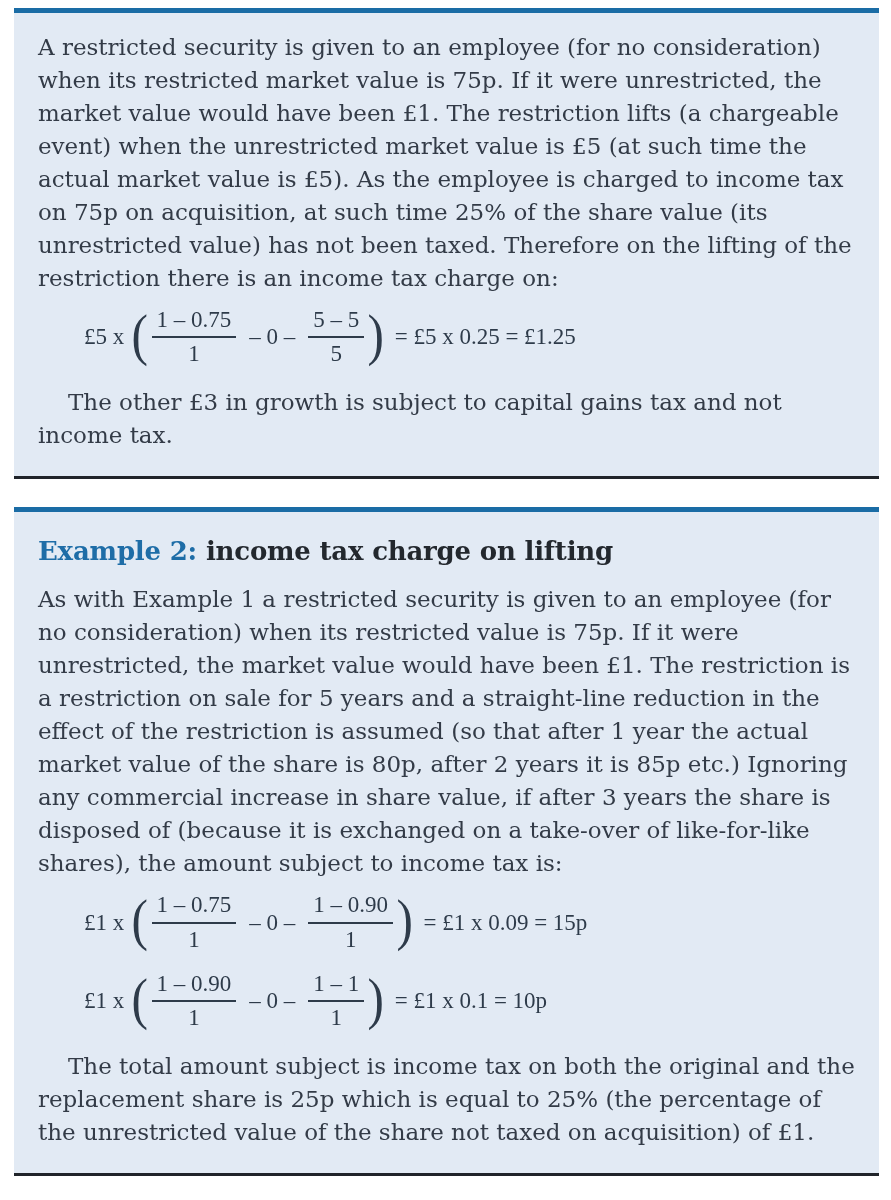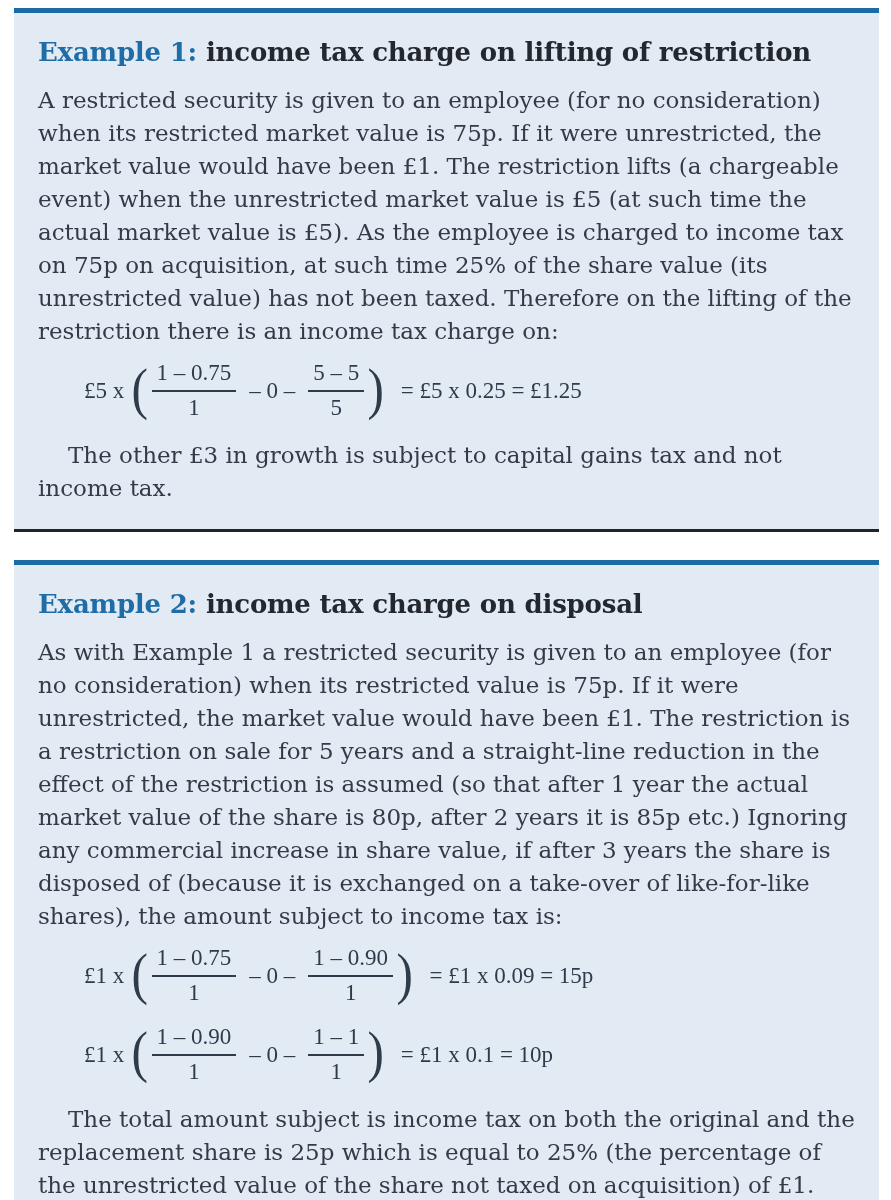--- a/index.html
+++ b/index.html
@@ -76,32 +76,28 @@
     margin: 0 4px;
     line-height: 1.15;
     font-family: Liberation Serif, serif;
   }
   .frac .num {
     padding: 0 5px 3px 5px;
     border-bottom: 2px solid currentColor;
   }
   .frac .den { padding-top: 3px; }
   .f-mid { margin: 0 9px; }
-  .f-result { margin-left: 17px; }
+  .f-result { margin-left: 11px; }
 </style>
 </head>
 <body>
 
 <div class="page">
 
   <section class="example-box">
-    <h2 class="box-title">
-      <span class="title-blue">Example 1:</span>
-      <span class="title-dark">income tax charge on lifting of restriction</span>
-    </h2>
     <p class="para">A restricted security is given to an employee (for no consideration) when its restricted market value is 75p. If it were unrestricted, the market value would have been £1. The restriction lifts (a chargeable event) when the unrestricted market value is £5 (at such time the actual market value is £5). As the employee is charged to income tax on 75p on acquisition, at such time 25% of the share value (its unrestricted value) has not been taxed. Therefore on the lifting of the restriction there is an income tax charge on:</p>
     <div class="formula">
       <span class="f-lead">£5 x</span>
       <span class="f-paren">(</span>
       <span class="frac">
         <span class="num">1 – 0.75</span>
         <span class="den">1</span>
       </span>
       <span class="f-mid">– 0 –</span>
       <span class="frac">
@@ -110,21 +106,21 @@
       </span>
       <span class="f-paren">)</span>
       <span class="f-result">= £5 x 0.25 = £1.25</span>
     </div>
     <p class="para indent">The other £3 in growth is subject to capital gains tax and not income tax.</p>
   </section>
 
   <section class="example-box">
     <h2 class="box-title">
       <span class="title-blue">Example 2:</span>
-      <span class="title-dark">income tax charge on disposal</span>
+      <span class="title-dark">income tax charge on lifting</span>
     </h2>
     <p class="para">As with Example 1 a restricted security is given to an employee (for no consideration) when its restricted value is 75p. If it were unrestricted, the market value would have been £1. The restriction is a restriction on sale for 5 years and a straight-line reduction in the effect of the restriction is assumed (so that after 1 year the actual market value of the share is 80p, after 2 years it is 85p etc.) Ignoring any commercial increase in share value, if after 3 years the share is disposed of (because it is exchanged on a take-over of like-for-like shares), the amount subject to income tax is:</p>
     <div class="formula">
       <span class="f-lead">£1 x</span>
       <span class="f-paren">(</span>
       <span class="frac">
         <span class="num">1 – 0.75</span>
         <span class="den">1</span>
       </span>
       <span class="f-mid">– 0 –</span>

